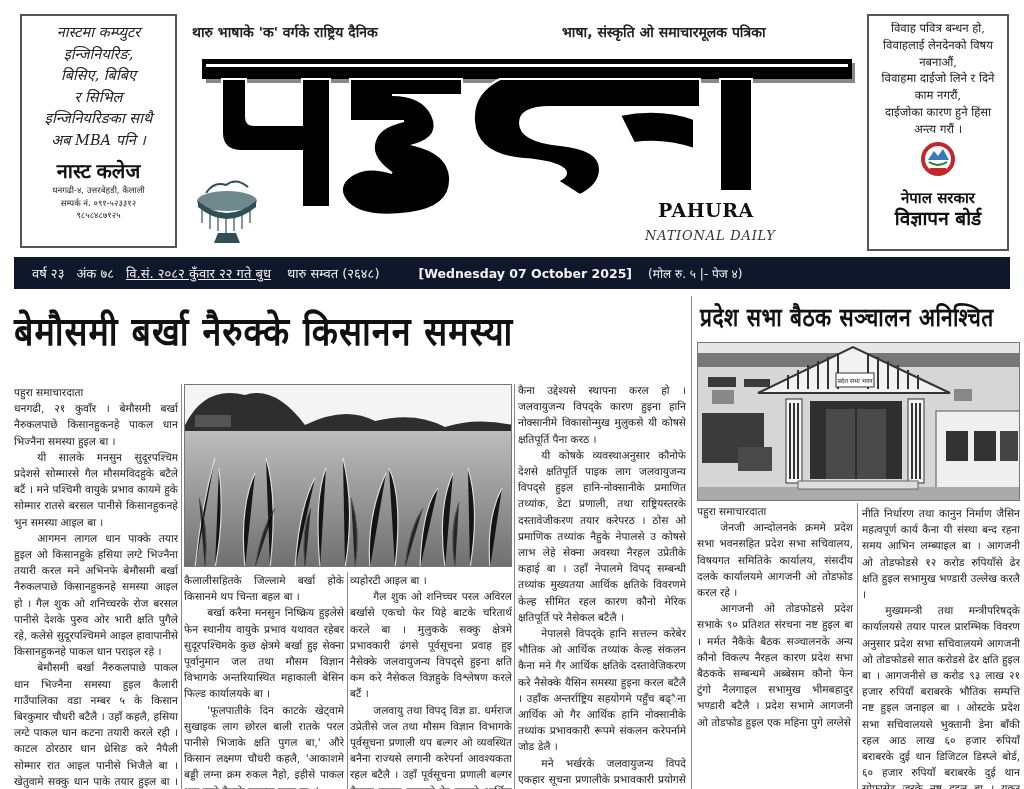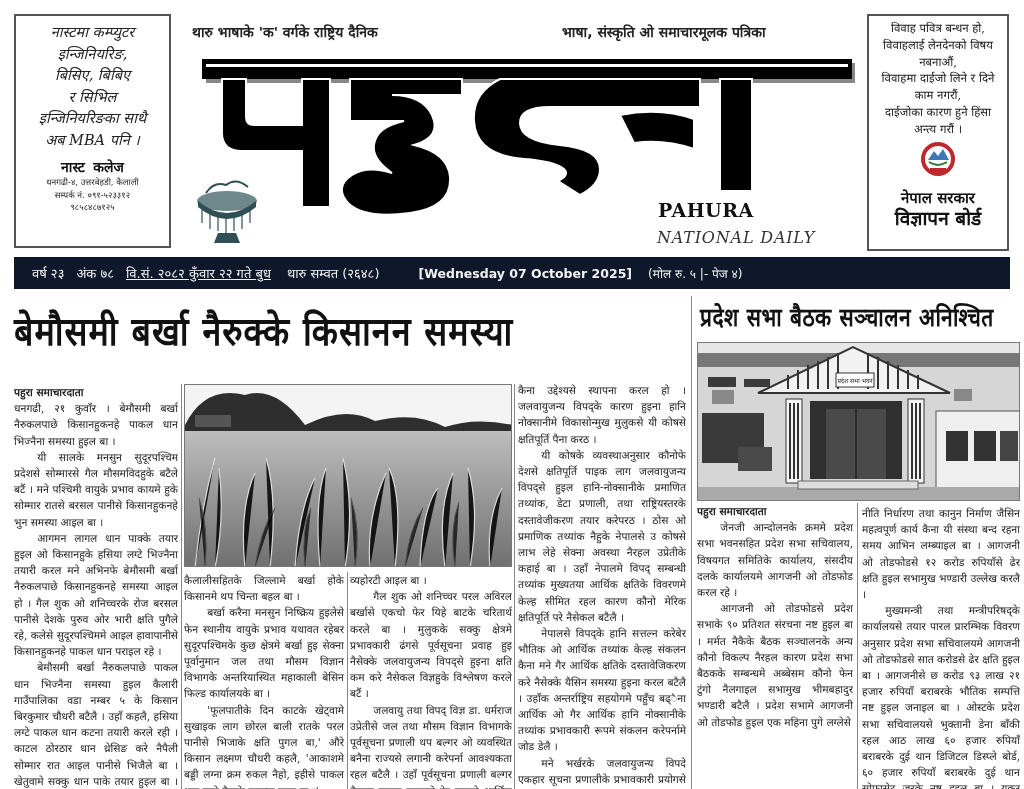--- a/index.html
+++ b/index.html
@@ -3,44 +3,44 @@
 <meta charset="utf-8">
 <style>
   * { box-sizing: border-box; margin: 0; padding: 0; }
   html, body { width: 1024px; height: 789px; overflow: hidden; background: #ffffff; }
   body { position: relative; font-family: "DejaVu Sans", sans-serif; color: #111; }
 
   .abs { position: absolute; }
 
   
   .ad-left {
-    left: 14px; top: 14px; width: 157px; height: 234px;
+    left: 20px; top: 14px; width: 157px; height: 234px;
     border: 2px solid #555; padding: 6px 4px; text-align: center;
   }
   .ad-left .ad-head { font-family: "DejaVu Serif", serif; font-style: italic; font-size: 14.5px; line-height: 21.5px; color: #222; }
-  .ad-left .ad-college { font-family: Liberation Mono, monospace; font-weight: bold; font-size: 14px; margin-top: 6px; color: #111; }
+  .ad-left .ad-college { font-family: Liberation Sans, sans-serif; font-weight: bold; font-size: 20px; margin-top: 6px; color: #111; }
   .ad-left .ad-small { font-family: "DejaVu Serif", serif; font-size: 8.5px; line-height: 12.5px; color: #222; }
 
   
   .ad-right {
     left: 867px; top: 14px; width: 142px; height: 237px;
     border: 2px solid #555; padding: 4px 2px; text-align: center;
   }
   .ad-right .ad-msg { font-family: "DejaVu Serif", serif; font-size: 11.5px; line-height: 16.8px; color: #222; }
   .ad-right .emblem { width: 34px; height: 34px; margin: 4px auto 0; }
   .ad-right .gov { font-family: "DejaVu Sans", sans-serif; font-weight: bold; font-size: 15px; line-height: 18px; margin-top: 13px; }
   .ad-right .board { font-family: "DejaVu Sans", sans-serif; font-weight: bold; font-size: 19px; line-height: 22px; }
 
   
   .tagline { font-family: "DejaVu Sans", sans-serif; font-size: 14px; font-weight: bold; color: #222; }
   .masthead {
     left: 200px; top: 55px; width: 655px; height: 120px;
   }
   .pahura-en { left: 658px; top: 199px; font-family: "DejaVu Serif", serif; font-weight: bold; font-size: 19px; letter-spacing: 0.5px; }
-  .national { left: 645px; top: 228px; font-family: "DejaVu Serif", serif; font-style: italic; font-size: 16px; letter-spacing: 0.8px; color: #333; margin-left: 12px; }
+  .national { left: 645px; top: 228px; font-family: "DejaVu Serif", serif; font-style: italic; font-size: 13px; letter-spacing: 0.8px; color: #333; }
   .pot-logo { left: 188px; top: 179px; width: 78px; height: 66px; }
 
   
   .strip {
     left: 14px; top: 257px; width: 996px; height: 32px;
     background: #0f172a; color: #f2f2f2; display: flex; align-items: center;
     font-size: 13px; font-family: "DejaVu Sans", sans-serif;
   }
   .strip span { white-space: nowrap; }
 
@@ -56,21 +56,21 @@
     transform: scaleY(1.2); transform-origin: top left;
   }
 
   
   .col {
     font-family: "DejaVu Serif", serif; font-size: 10.6px; line-height: 16.2px; color: #222;
     text-align: justify; overflow: hidden;
   }
   .col p { text-indent: 2.2em; }
   .col p.noind { text-indent: 0; }
-  .byline { font-weight: bold; }
+  .byline { font-weight: normal; }
 
   .divider { background: #888; width: 1px; }
 
   
   .photo { border: 1px solid #777; overflow: hidden; }
 </style>
 </head>
 <body>
 
 <div class="abs ad-left">

